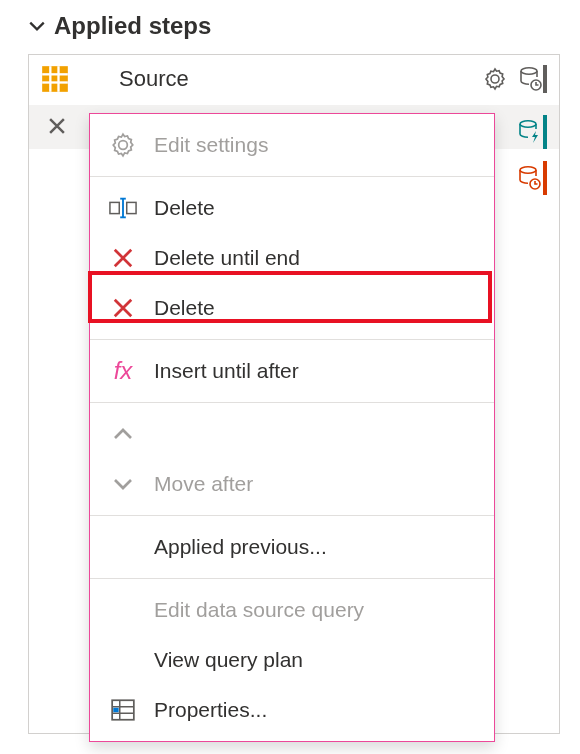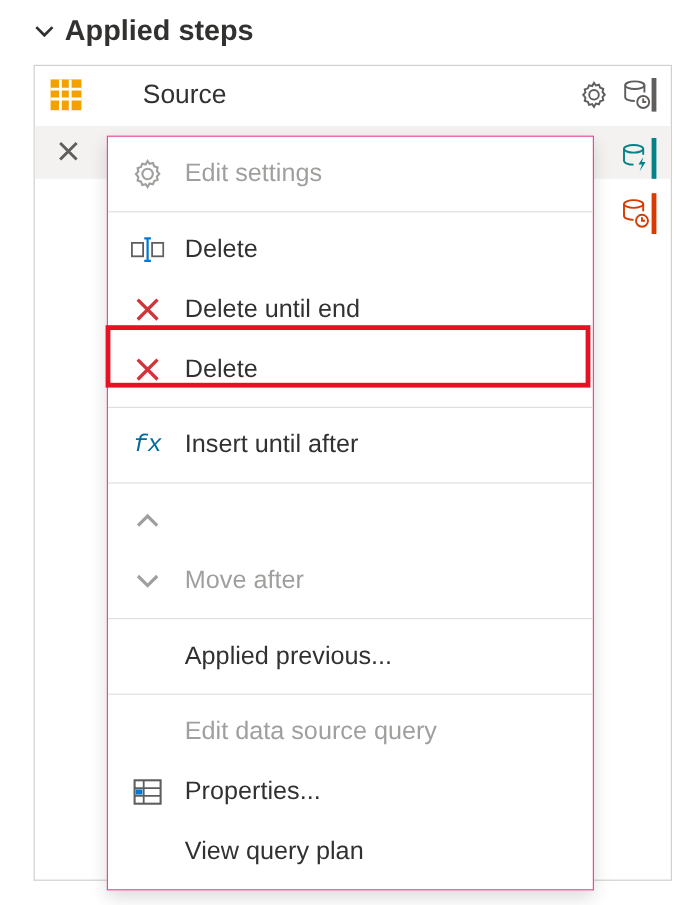--- a/index.html
+++ b/index.html
@@ -234,21 +234,21 @@
         <svg width="22" height="22" viewBox="0 0 16 16">
             <path d="M2 2L14 14M14 2L2 14" stroke="#d13438" stroke-width="2"></path>
           </svg>
       </span>
       <span>Delete</span>
     </div>
 
     <div class="menu-sep"></div>
 
     <div class="menu-item">
-      <span class="mi-icon" style="font-family:Liberation Mono, monospace;font-style:italic;font-size:20px;color:#0369a1;">fx</span>
+      <span class="mi-icon" style="font-family:Liberation Sans, sans-serif;font-style:italic;font-size:24px;color:#ec4899;">fx</span>
       <span>Insert until after</span>
     </div>
 
     <div class="menu-sep"></div>
 
     <div class="menu-item disabled">
       <span class="mi-icon">
         <svg width="22" height="16" viewBox="0 0 16 12">
             <path d="M2 9 L8 3 L14 9" fill="none" stroke="#a19f9d" stroke-width="2"></path>
           </svg>
@@ -269,36 +269,36 @@
     <div class="menu-item">
       <span class="mi-icon"></span>
       <span>Applied previous...</span>
     </div>
 
     <div class="menu-sep"></div>
 
     <div class="menu-item disabled">
       <span class="mi-icon"></span>
       <span>Edit data source query</span>
+    </div>
+
+    <div class="menu-item">
+      <span class="mi-icon"></span>
+      <span>View query plan</span>
     </div>
 
     <div class="menu-item">
       <span class="mi-icon">
         <svg width="26" height="26" viewBox="0 0 24 24">
           <rect x="2" y="3" width="20" height="18" fill="none" stroke="#605e5c" stroke-width="1.6"></rect>
           <line x1="2" y1="9" x2="22" y2="9" stroke="#605e5c" stroke-width="1.4"></line>
           <line x1="2" y1="15" x2="22" y2="15" stroke="#605e5c" stroke-width="1.4"></line>
           <line x1="9" y1="3" x2="9" y2="21" stroke="#605e5c" stroke-width="1.4"></line>
           <rect x="3" y="10" width="5" height="4" fill="#0078d4"></rect>
         </svg>
       </span>
       <span>Properties...</span>
     </div>
 
-    <div class="menu-item">
-      <span class="mi-icon"></span>
-      <span>View query plan</span>
-    </div>
-
     <div class="highlight-box" style="left:-2px; top:157px; width:404px; height:52px;"></div>
   </div>
 
 </div>
 
 </body></html>

